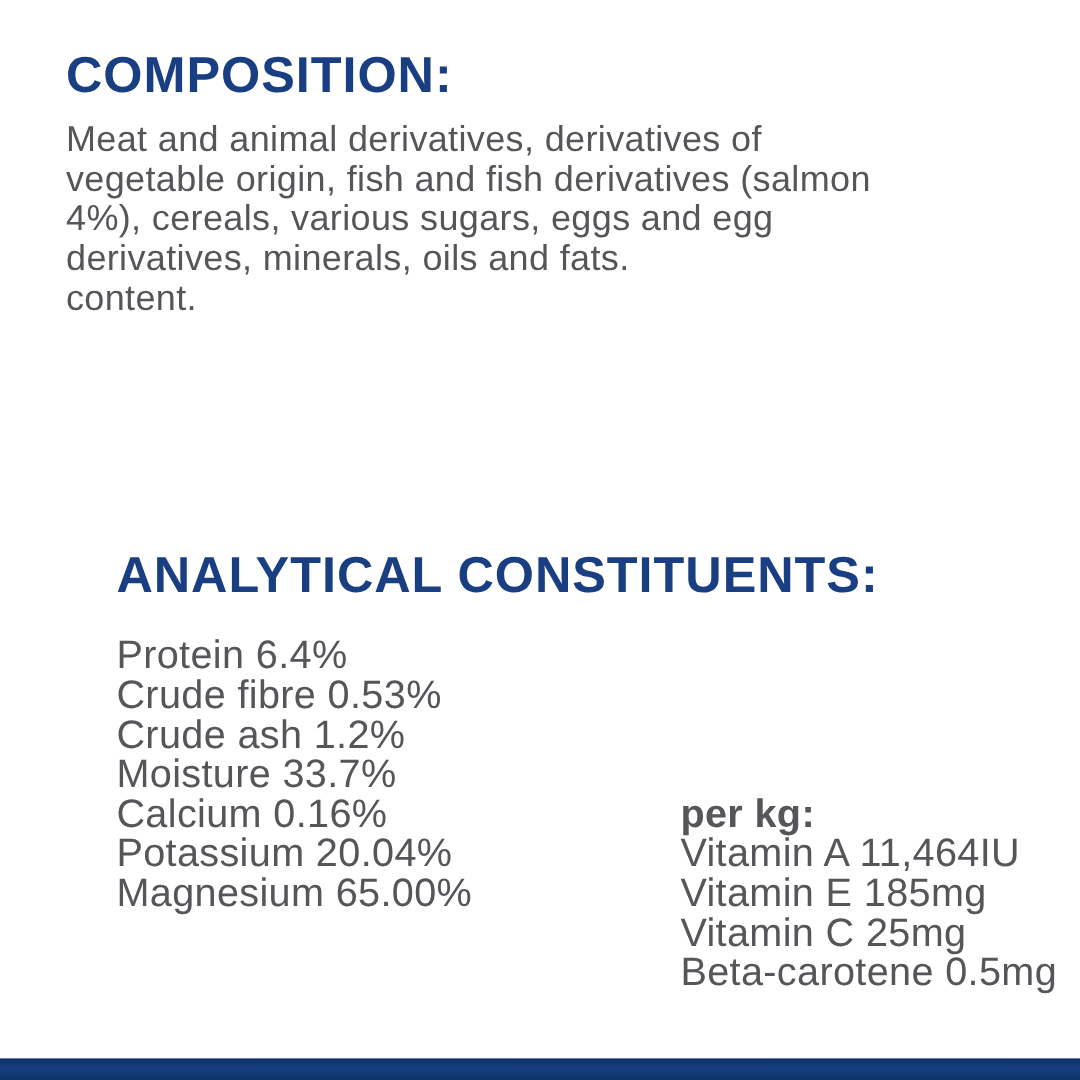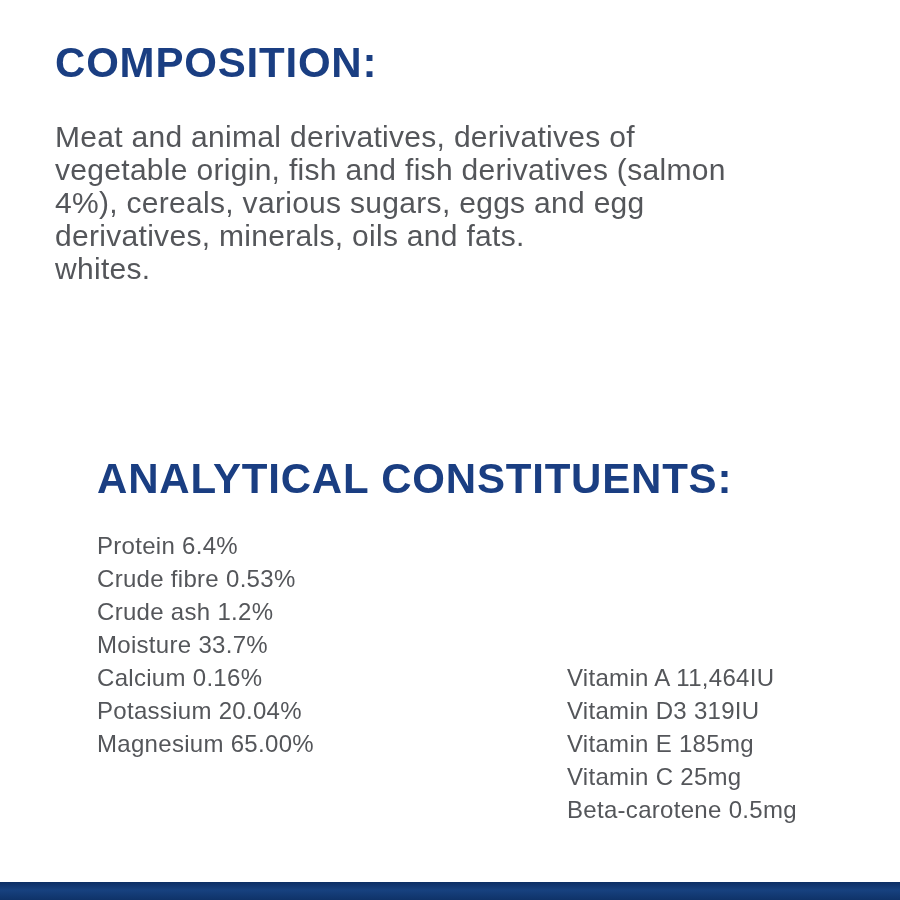--- a/index.html
+++ b/index.html
@@ -30,38 +30,38 @@
   }
   .heading {
     margin: 0;
     font-size: 42px;
     line-height: 46px;
     font-weight: 700;
     letter-spacing: 0.8px;
     color: #1a3e82;
   }
   .body-text {
-    margin-top: 34px;
+    margin-top: 14px;
     font-size: 30px;
     line-height: 33px;
     letter-spacing: 0.3px;
     color: #54565a;
   }
   .body-text .line {
     white-space: nowrap;
   }
   .body-text strong,
   .bold-label {
     font-weight: 700;
     color: #54565a;
   }
   .columns {
     position: relative;
     margin-top: 27px;
-    font-size: 24px;
+    font-size: 33px;
     line-height: 33px;
     letter-spacing: 0.3px;
     color: #54565a;
   }
   .col-left {
     width: 470px;
   }
   .col-right {
     position: absolute;
     left: 470px;
@@ -84,39 +84,39 @@
 
 <div class="page">
 
   <section class="section-composition">
     <h1 class="heading">COMPOSITION:</h1>
     <div class="body-text">
       <div class="line">Meat and animal derivatives, derivatives of</div>
       <div class="line">vegetable origin, fish and fish derivatives (salmon</div>
       <div class="line">4%), cereals, various sugars, eggs and egg</div>
       <div class="line">derivatives, minerals, oils and fats.</div>
-      <div class="line">whites.</div>
+      <div class="line">content.</div>
     </div>
   </section>
 
   <section class="section-analytical">
     <h1 class="heading">ANALYTICAL CONSTITUENTS:</h1>
     <div class="columns">
       <div class="col-left">
         <div class="list-line">Protein 6.4%</div>
         <div class="list-line">Crude fibre 0.53%</div>
         <div class="list-line">Crude ash 1.2%</div>
         <div class="list-line">Moisture 33.7%</div>
         <div class="list-line">Calcium 0.16%</div>
         <div class="list-line">Potassium 20.04%</div>
         <div class="list-line">Magnesium 65.00%</div>
       </div>
       <div class="col-right">
+        <div class="list-line bold-label">per kg:</div>
         <div class="list-line">Vitamin A 11,464IU</div>
-        <div class="list-line">Vitamin D3 319IU</div>
         <div class="list-line">Vitamin E 185mg</div>
         <div class="list-line">Vitamin C 25mg</div>
         <div class="list-line">Beta-carotene 0.5mg</div>
       </div>
     </div>
   </section>
 
   <div class="footer-band"></div>
 
 </div>

